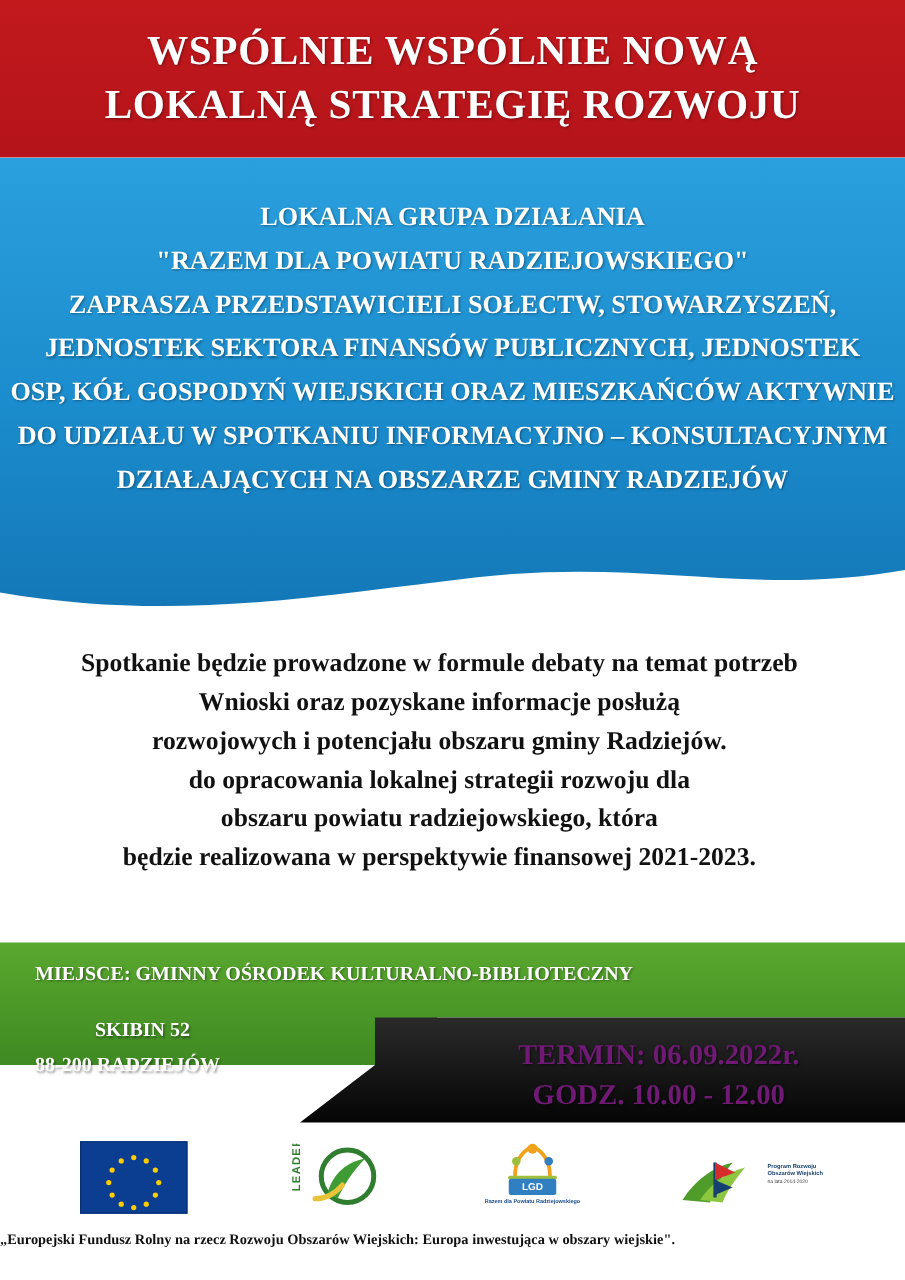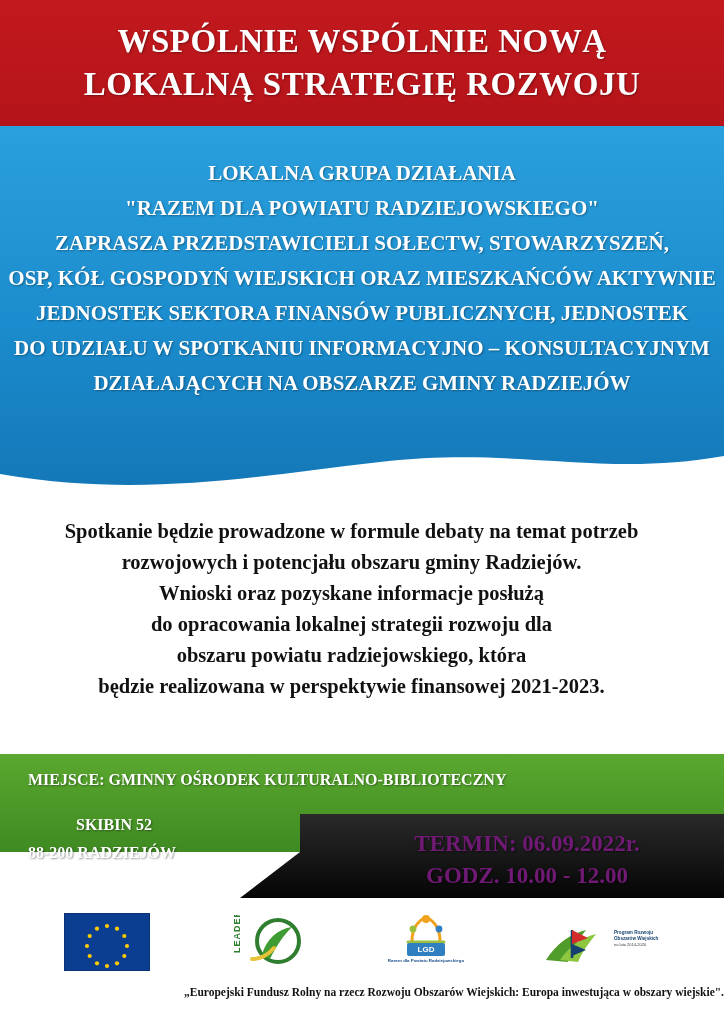--- a/index.html
+++ b/index.html
@@ -218,21 +218,21 @@
     font-size: 4px;
     color: #3b3b3b;
   }
 
   
   .footer {
     position: absolute;
     left: 0;
     top: 984px;
     width: 724px;
-    text-align: right;
+    text-align: left;
     color: #111111;
     font-family: "Liberation Serif", serif;
     font-weight: bold;
     font-size: 11.5px;
     line-height: 16px;
   }
 </style>
 </head>
 <body>
 
@@ -252,31 +252,31 @@
           <stop offset="55%" stop-color="#1b8ccd"></stop>
           <stop offset="100%" stop-color="#1478b8"></stop>
         </linearGradient>
       </defs>
       <path d="M0,0 L724,0 L724,330 C600,352 520,320 380,336 C250,351 140,372 0,348 Z" fill="url(#bluegrad)"></path>
     </svg>
     <div class="blue-text">
       <span class="ln">LOKALNA GRUPA DZIAŁANIA</span>
       <span class="ln">"RAZEM DLA POWIATU RADZIEJOWSKIEGO"</span>
       <span class="ln">ZAPRASZA PRZEDSTAWICIELI SOŁECTW, STOWARZYSZEŃ,</span>
+      <span class="ln">JEDNOSTEK SEKTORA FINANSÓW PUBLICZNYCH, JEDNOSTEK</span>
       <span class="ln">OSP, KÓŁ GOSPODYŃ WIEJSKICH ORAZ MIESZKAŃCÓW AKTYWNIE</span>
-      <span class="ln">JEDNOSTEK SEKTORA FINANSÓW PUBLICZNYCH, JEDNOSTEK</span>
       <span class="ln">DO UDZIAŁU W SPOTKANIU INFORMACYJNO – KONSULTACYJNYM</span>
       <span class="ln">DZIAŁAJĄCYCH NA OBSZARZE GMINY RADZIEJÓW</span>
     </div>
   </div>
 
   <div class="body-text">
     <span class="ln">Spotkanie będzie prowadzone w formule debaty na temat potrzeb</span>
+    <span class="ln">Wnioski oraz pozyskane informacje posłużą</span>
     <span class="ln">rozwojowych i potencjału obszaru gminy Radziejów.</span>
-    <span class="ln">Wnioski oraz pozyskane informacje posłużą</span>
     <span class="ln">do opracowania lokalnej strategii rozwoju dla</span>
     <span class="ln">obszaru powiatu radziejowskiego, która</span>
     <span class="ln">będzie realizowana w perspektywie finansowej 2021-2023.</span>
   </div>
 
   <div class="bands">
     <svg class="band-svg" width="724" height="148" viewBox="0 0 724 148">
       <defs>
         <linearGradient id="greengrad" x1="0" y1="0" x2="0" y2="1">
           <stop offset="0%" stop-color="#5aa82f"></stop>

